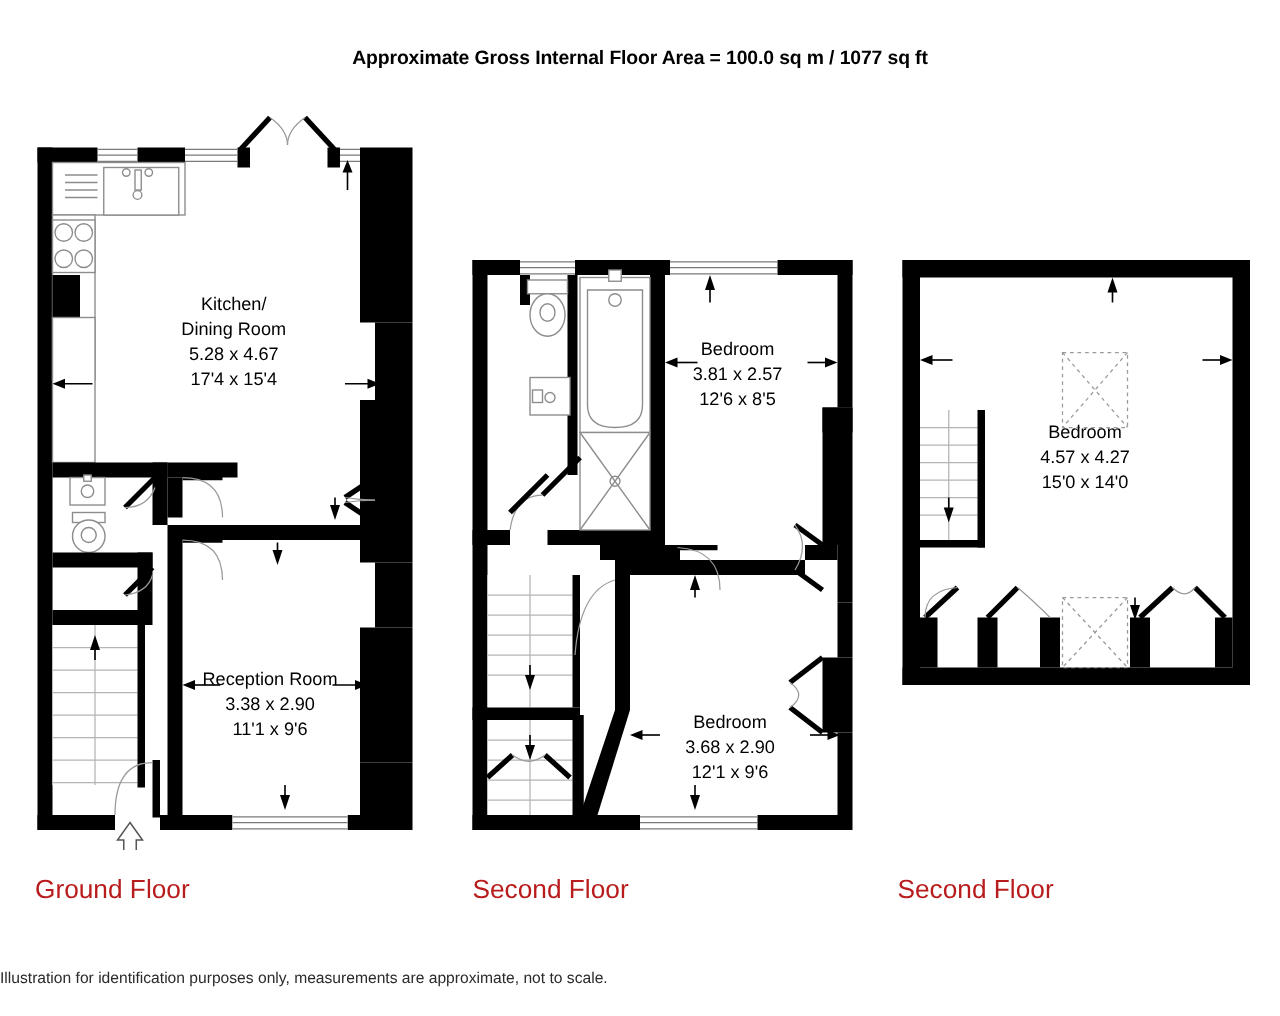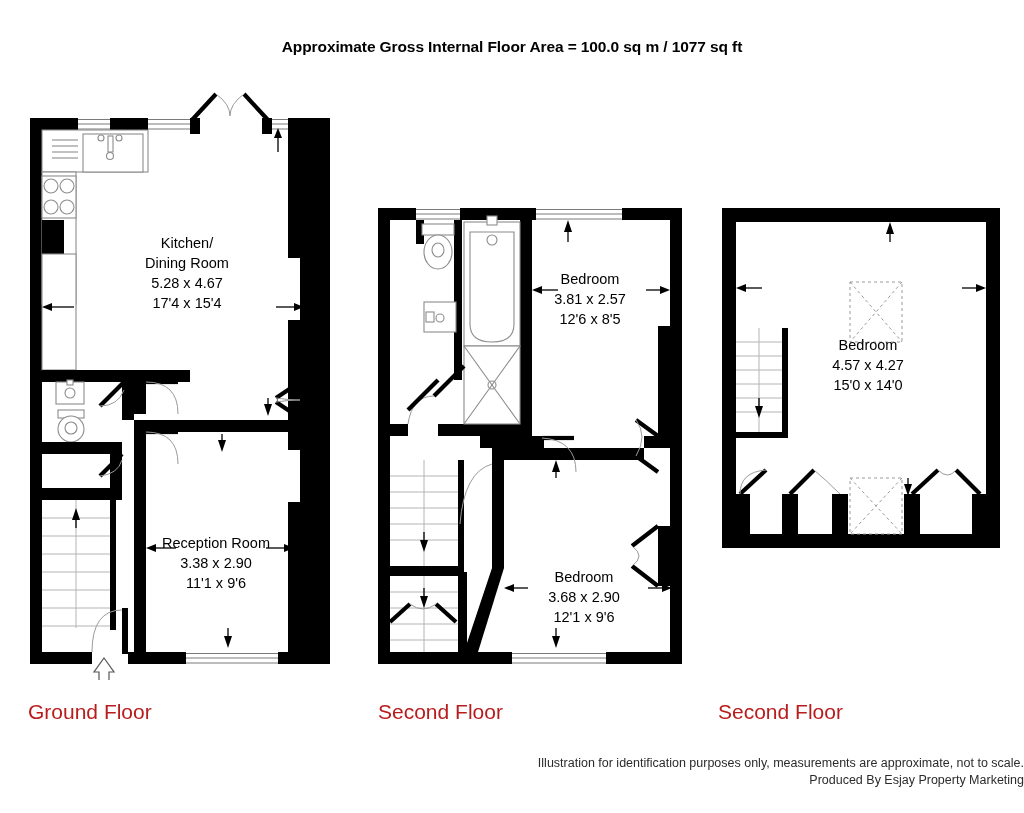--- a/index.html
+++ b/index.html
@@ -30,22 +30,22 @@
     font-size: 21px;
     color: #b91c1c;
     white-space: nowrap;
   }
   #lbl-ground { left: 28px; top: 700px; }
   #lbl-first  { left: 378px; top: 700px; }
   #lbl-second { left: 718px; top: 700px; text-align: right; }
 
   #footer {
     position: absolute;
-    left: 0; top: 755px; width: 1024px;
-    text-align: right;
+    left: 0; top: 774px; width: 1024px;
+    text-align: left;
     font-size: 12.5px;
     color: #2b2b2b;
     line-height: 17px;
   }
   svg { display: block; }
   .plan { position: absolute; }
   #plan-ground { left: 0px;   top: 80px; }
   #plan-first  { left: 360px; top: 80px; }
   #plan-second { left: 700px; top: 80px; }
 
@@ -489,16 +489,15 @@
 
     </svg>
   </div>
 
   <div class="floor-label" id="lbl-ground">Ground Floor</div>
   <div class="floor-label" id="lbl-first">Second Floor</div>
   <div class="floor-label" id="lbl-second">Second Floor</div>
 
   <div id="footer">
     <div>Illustration for identification purposes only, measurements are approximate, not to scale.</div>
-    <div>Produced By Esjay Property Marketing</div>
   </div>
 
 </div>
 
 </body></html>

